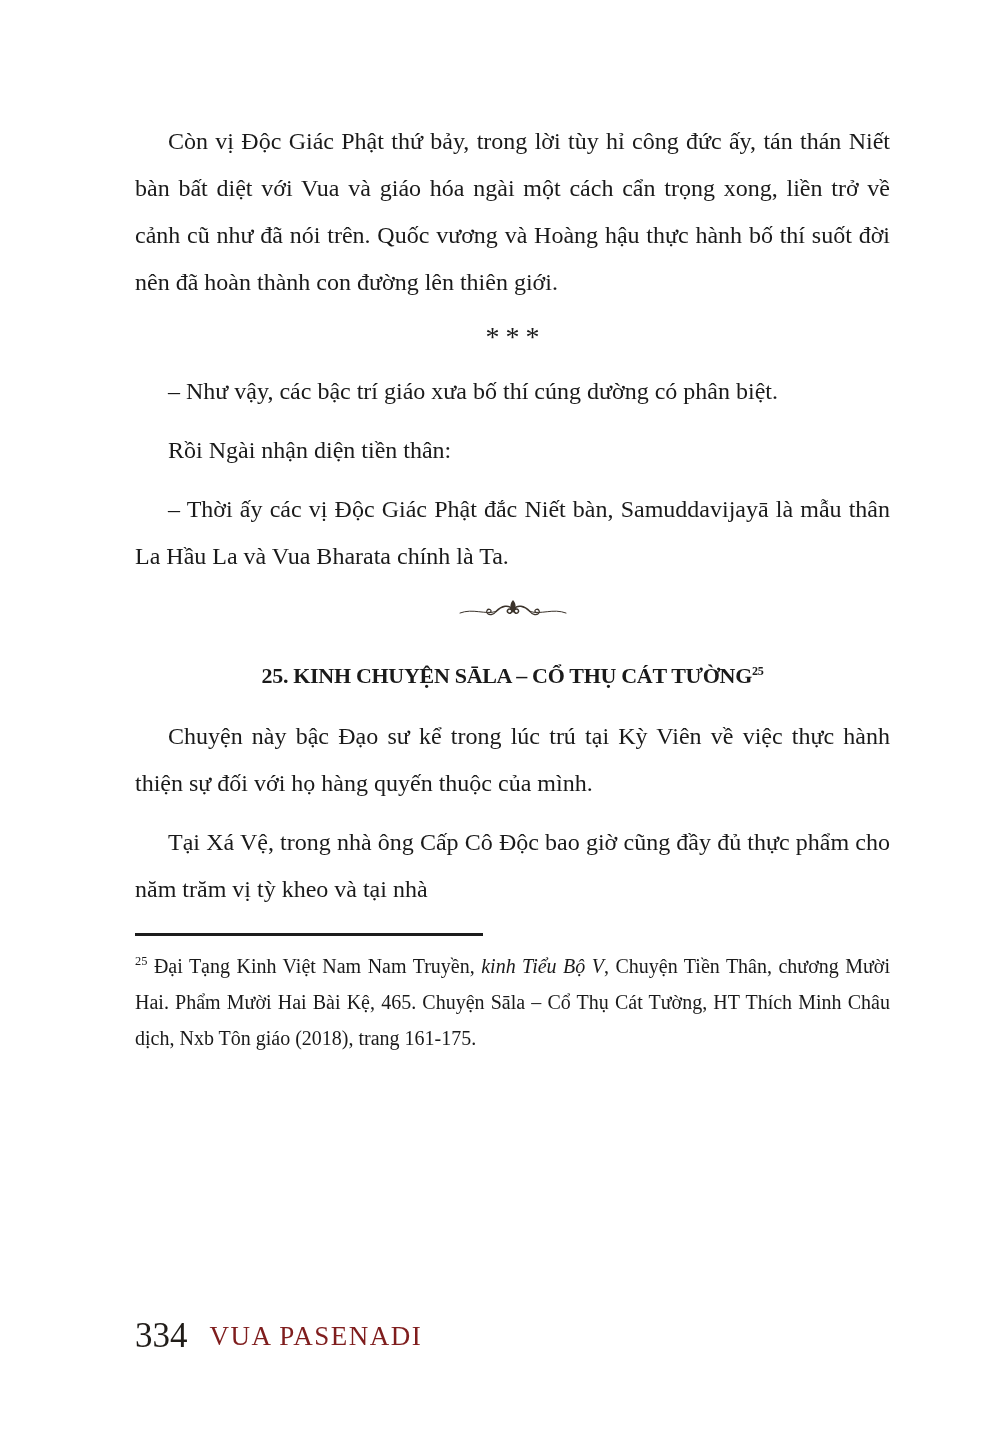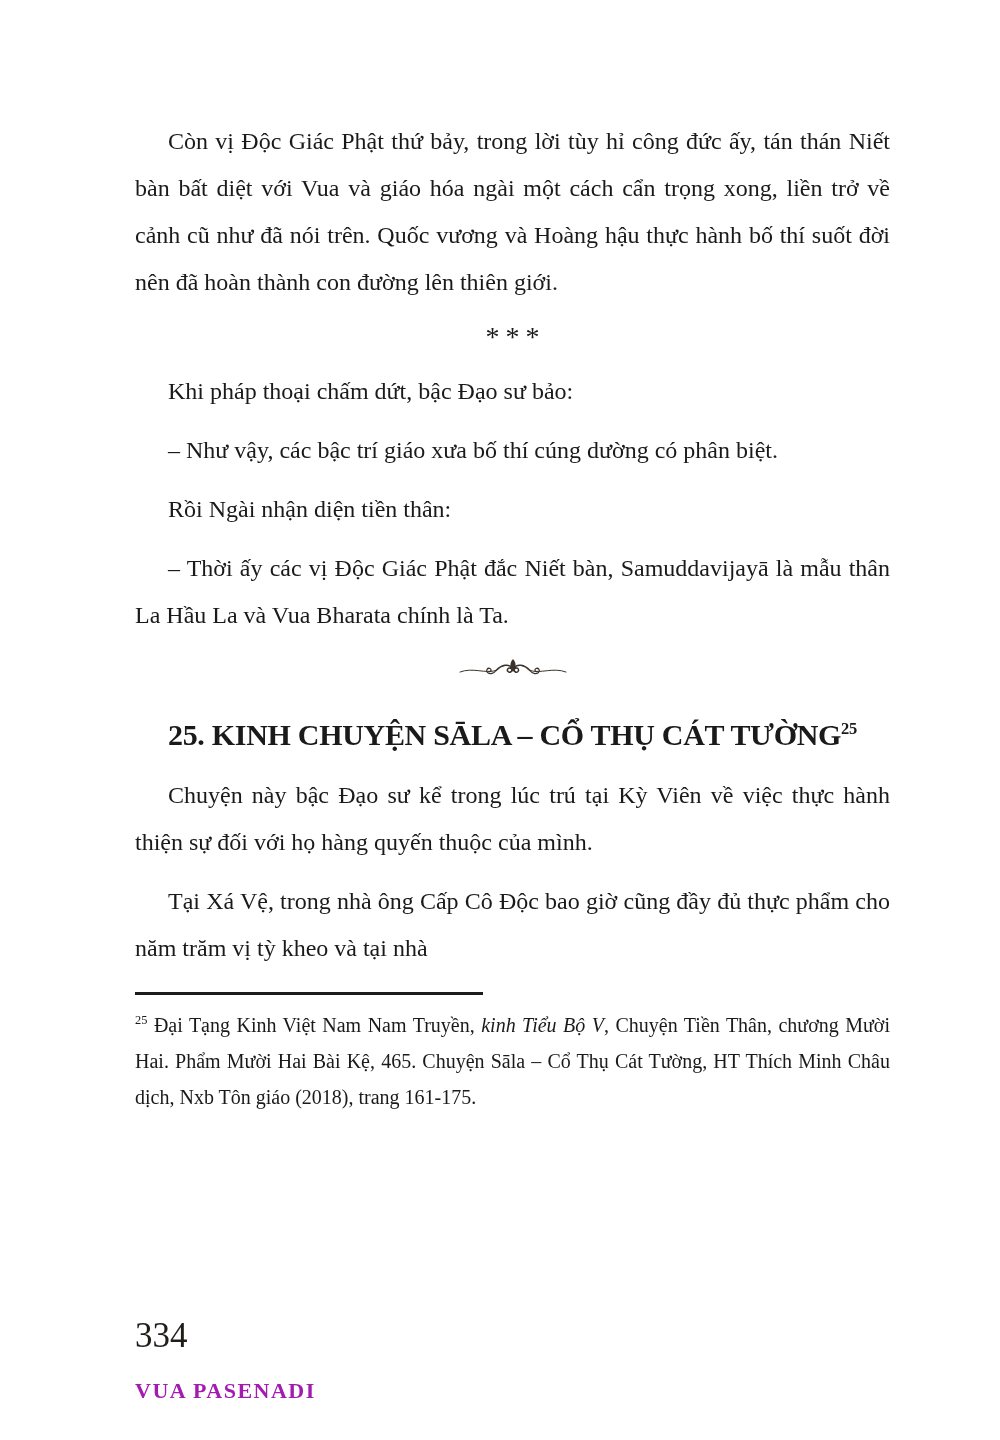--- a/index.html
+++ b/index.html
@@ -35,21 +35,21 @@
     line-height: 38px;
     margin: 2px 0 12px 0;
     text-indent: 6px;
   }
   .ornament-wrap {
     text-align: center;
     margin: 18px 0 26px 0;
     line-height: 24px;
   }
   h1.chapter-heading {
-    font-size: 30px;
+    font-size: 22px;
     line-height: 42px;
     font-weight: bold;
     text-align: center;
     white-space: nowrap;
     letter-spacing: -0.3px;
     margin: 10px 0 16px 0;
   }
   h1.chapter-heading sup {
     font-size: 0.55em;
     vertical-align: super;
@@ -71,46 +71,44 @@
     font-size: 0.62em;
     vertical-align: super;
     line-height: 0;
   }
   .seg-italic { font-style: italic; }
   .page-footer {
     position: absolute;
     left: 135px;
     top: 1316px;
     display: flex;
-    align-items: flex-start;
+    align-items: center;
     gap: 22px;
-    flex-direction: column;
   }
   .page-number {
     font-size: 35px;
     line-height: 40px;
     color: #201c18;
   }
   .running-title {
-    font-size: 22px;
-    font-weight: bold;
-    color: #a21caf;
+    font-size: 27px;
+    font-weight: normal;
+    color: #7f1d1d;
     letter-spacing: 1.5px;
   }
 </style>
 </head>
 <body>
 
 <div class="content">
 
   <p class="body-par">Còn vị Độc Giác Phật thứ bảy, trong lời tùy hỉ công đức ấy, tán thán Niết bàn bất diệt với Vua và giáo hóa ngài một cách cẩn trọng xong, liền trở về cảnh cũ như đã nói trên. Quốc vương và Hoàng hậu thực hành bố thí suốt đời nên đã hoàn thành con đường lên thiên giới.</p>
 
   <div class="asterisk-sep">***</div>
 
-  <p class="body-par">Khi pháp thoại chấm dứt, bậc Đạo sư bảo:</p>
 
   <p class="body-par">– Như vậy, các bậc trí giáo xưa bố thí cúng dường có phân biệt.</p>
 
   <p class="body-par">Rồi Ngài nhận diện tiền thân:</p>
 
   <p class="body-par">– Thời ấy các vị Độc Giác Phật đắc Niết bàn, Samuddavijayā là mẫu thân La Hầu La và Vua Bharata chính là Ta.</p>
 
   <div class="ornament-wrap">
     <svg width="110" height="24" viewBox="0 0 220 48" aria-hidden="true">
       <g fill="none" stroke="#3b332b" stroke-linecap="round">

